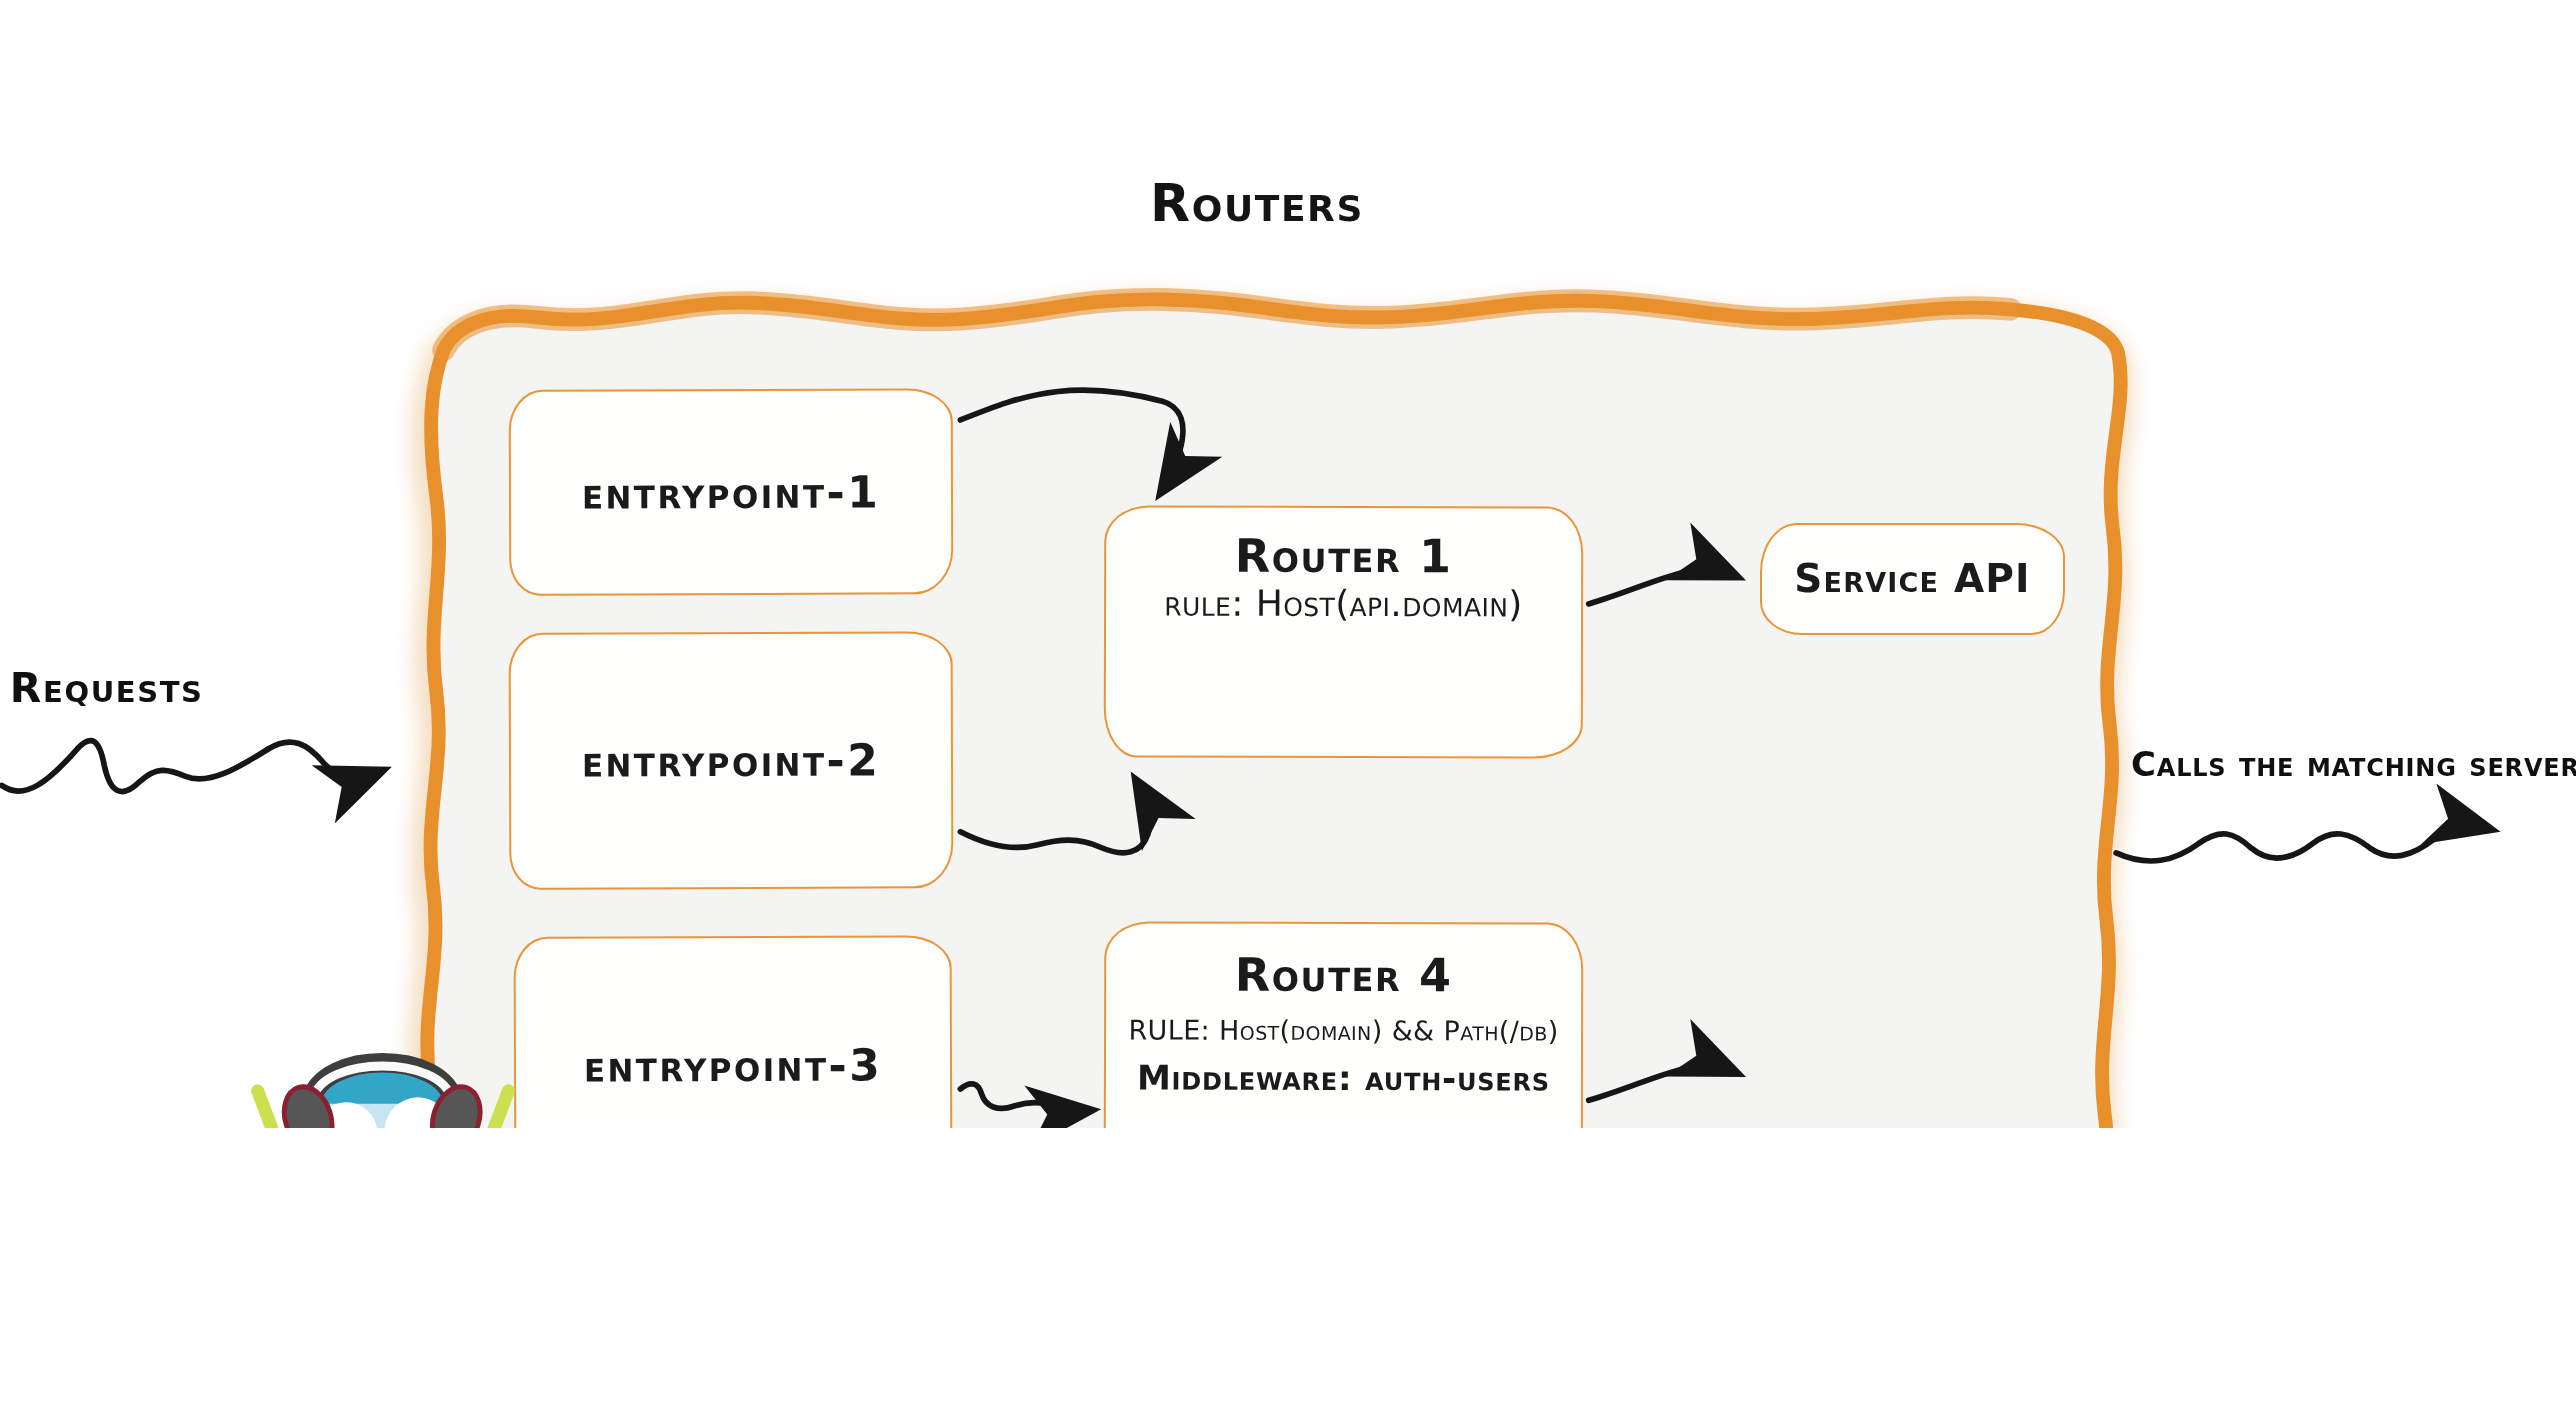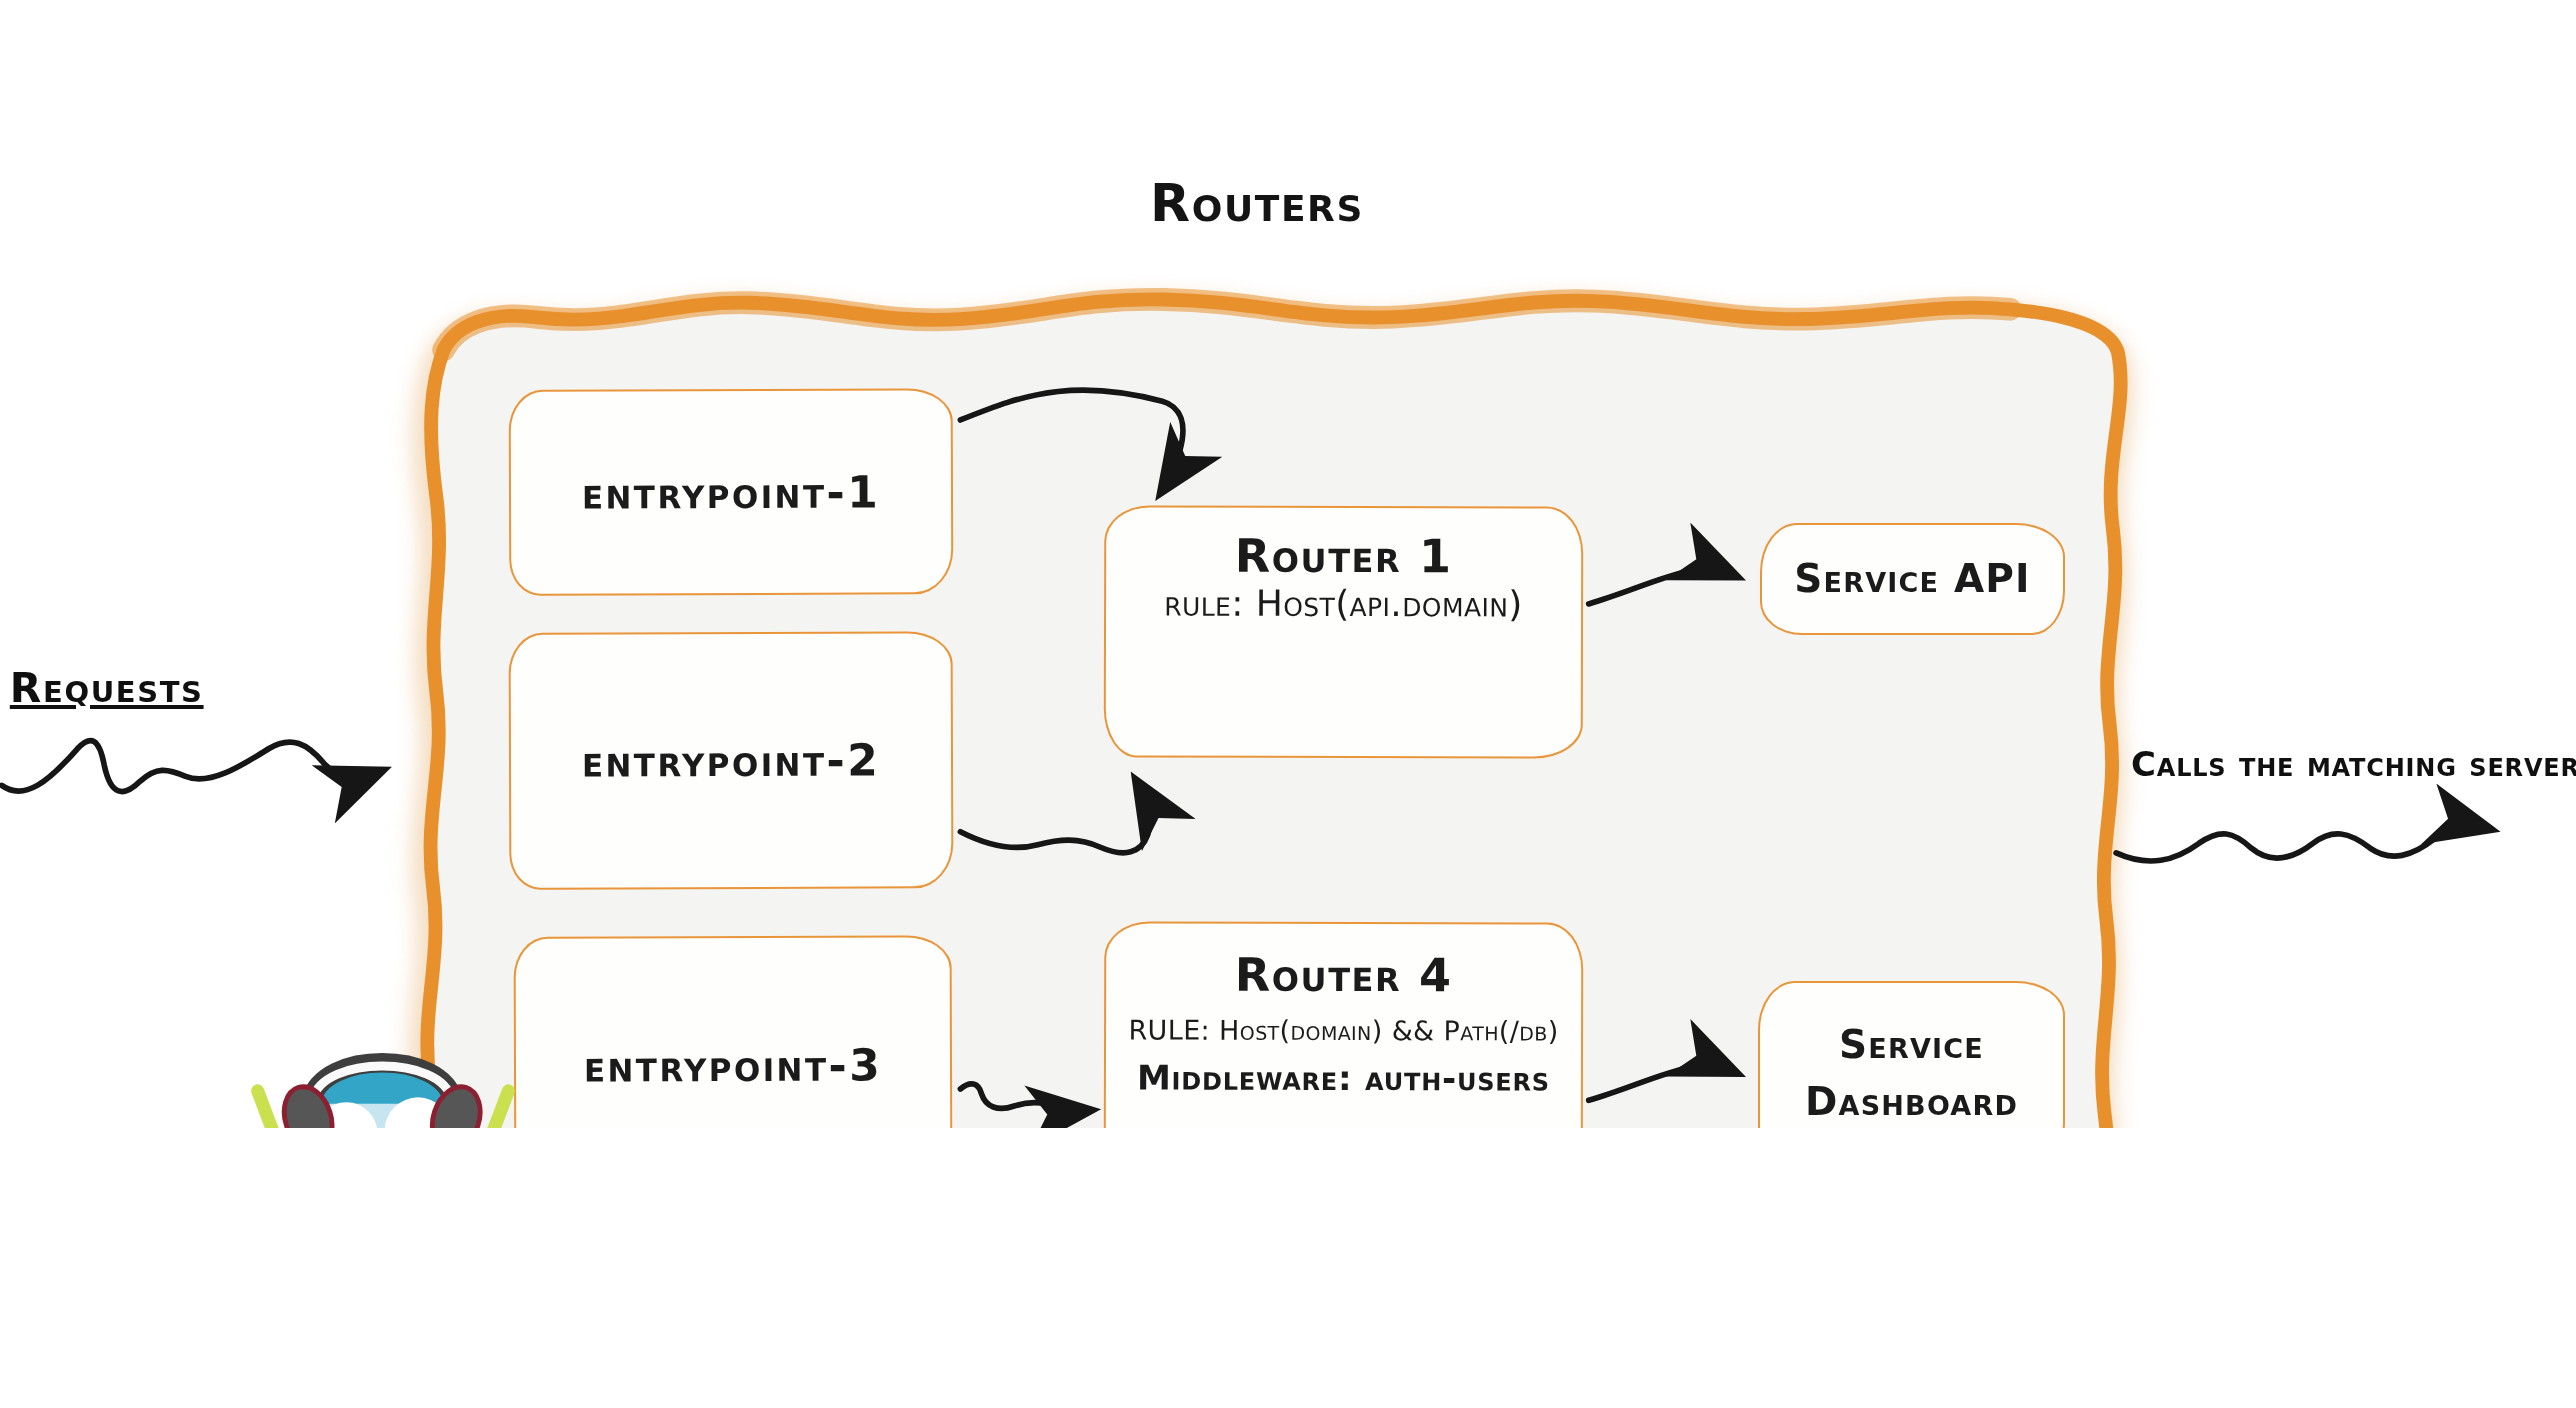--- a/index.html
+++ b/index.html
@@ -27,21 +27,21 @@
   .rt-rule{font-size:36px;font-weight:500;font-variant:small-caps;letter-spacing:0.4px;white-space:nowrap;}
   .rt-rule.small{font-size:27px;}
   .rt-mw{font-size:34px;font-weight:600;font-variant:small-caps;letter-spacing:0.8px;white-space:nowrap;}
   .sv-label{font-size:39px;font-weight:600;font-variant:small-caps;letter-spacing:1.2px;line-height:1.45;}
   #router-1{padding:21px 14.7px 0 14.7px;justify-content:flex-start;}
   #router-1 .rt-rule{}
   #router-2{padding:24.4px 11.4px 0 11.4px;justify-content:flex-start;}
   #router-2 .rt-rule{margin-top:13px;}
   #router-2 .rt-mw{margin-top:11.4px;}
   .annot{position:absolute;font-variant:small-caps;font-weight:600;color:#101010;white-space:nowrap;}
-  #requests-label{left:9.8px;top:664px;font-size:41px;letter-spacing:1.6px;text-decoration:underline;}
+  #requests-label{left:9.8px;top:664px;font-size:41px;letter-spacing:1.6px;}
   #calls-label{left:2131px;top:744px;font-size:34px;letter-spacing:0.8px;}
   .wordmark{
     position:absolute;left:228px;top:1315px;width:309px;text-align:center;
     font-size:78px;font-weight:600;letter-spacing:-1.6px;color:#3b4248;font-variant:normal;
   }
   .wordmark .ae{color:#2fa8c7;}
 </style>
 </head>
 <body>
 
@@ -76,23 +76,20 @@
     <div class="rt-rule">rule: Host(api.domain)</div>
   </div>
   <div class="node rt" id="router-2" style="left:1104px;top:922px;width:479px;height:262px;">
     <div class="rt-title">Router 4</div>
     <div class="rt-rule small">RULE: Host(domain) &amp;&amp; Path(/db)</div>
     <div class="rt-mw">Middleware: auth-users</div>
   </div>
 
   <div class="node sv" id="service-api" style="left:1760px;top:523px;width:305px;height:112px;">
     <div class="sv-label">Service API</div>
-  </div>
-  <div class="node sv" id="service-dashboard" style="left:1758px;top:981px;width:307px;height:185px;padding:0 24.4px;">
-    <div class="sv-label">Service Dashboard</div>
   </div>
 
   <svg class="layer" viewBox="0 0 3165 1730">
     <defs>
       <marker id="ah" markerWidth="13" markerHeight="11" refX="10" refY="5.5" orient="auto">
         <path d="M0,0 L13,5.5 L0,11 L3.5,5.5 Z" fill="#161616"></path>
       </marker>
     </defs>
     <g fill="none" stroke="#161616" stroke-width="7" stroke-linecap="round">
       <path marker-end="url(#ah)" d="M 2 965 C 30 985 60 960 95 920 C 112 902 122 908 128 940 C 136 978 152 980 172 960 C 192 942 205 944 228 954 C 258 966 298 940 330 920 C 358 903 378 914 398 938 C 418 960 442 958 462 950"></path>

